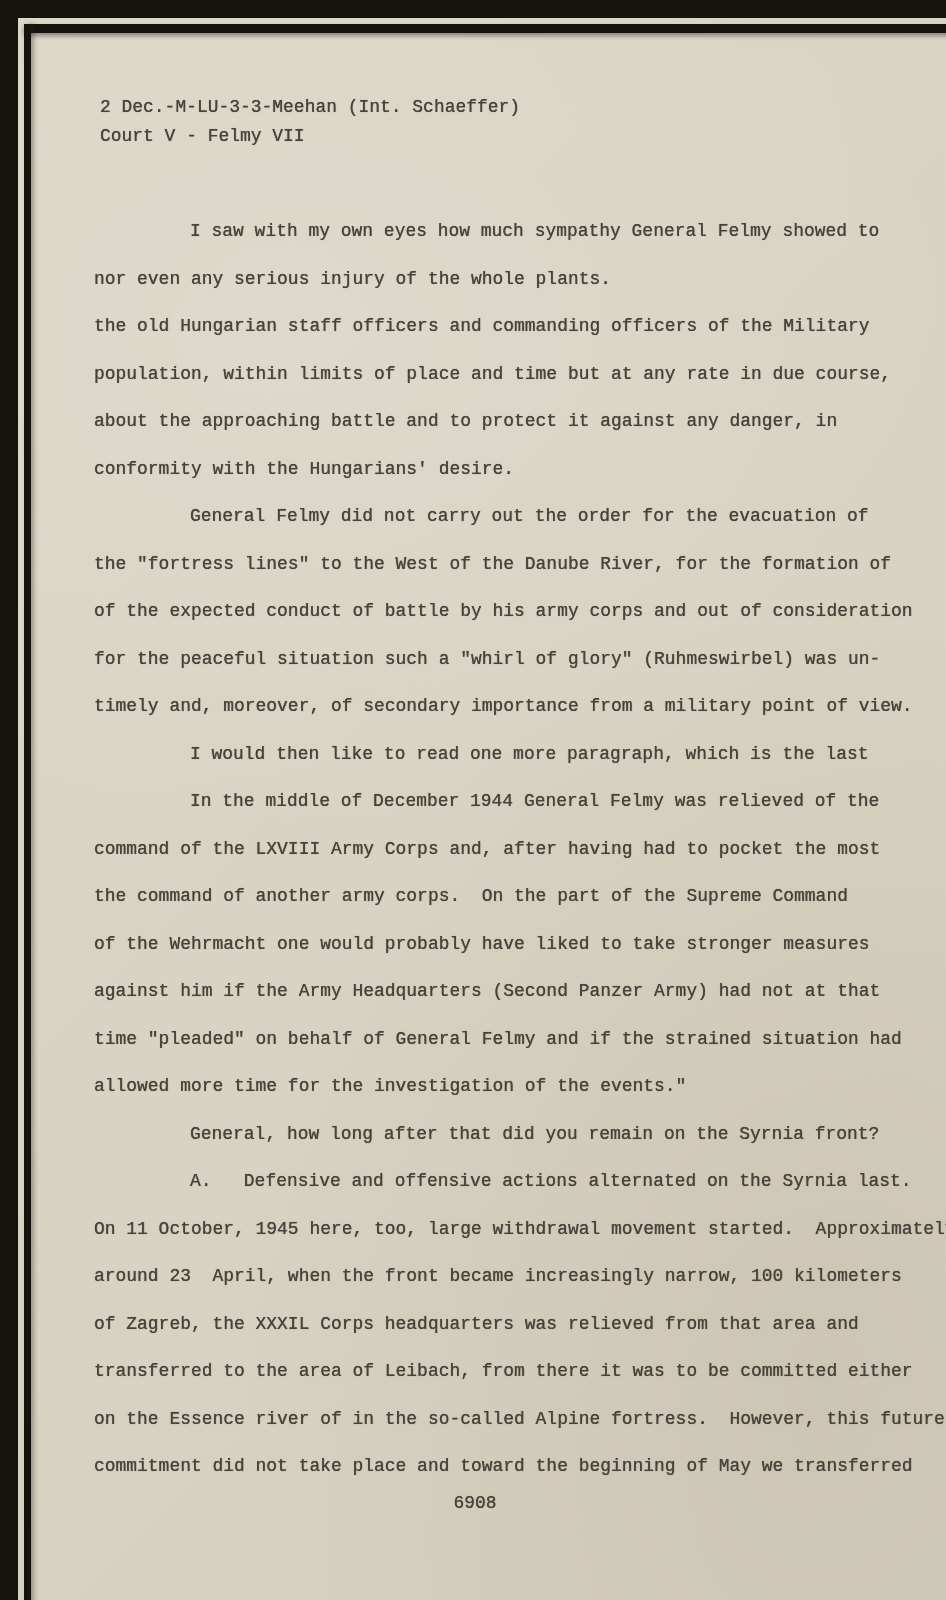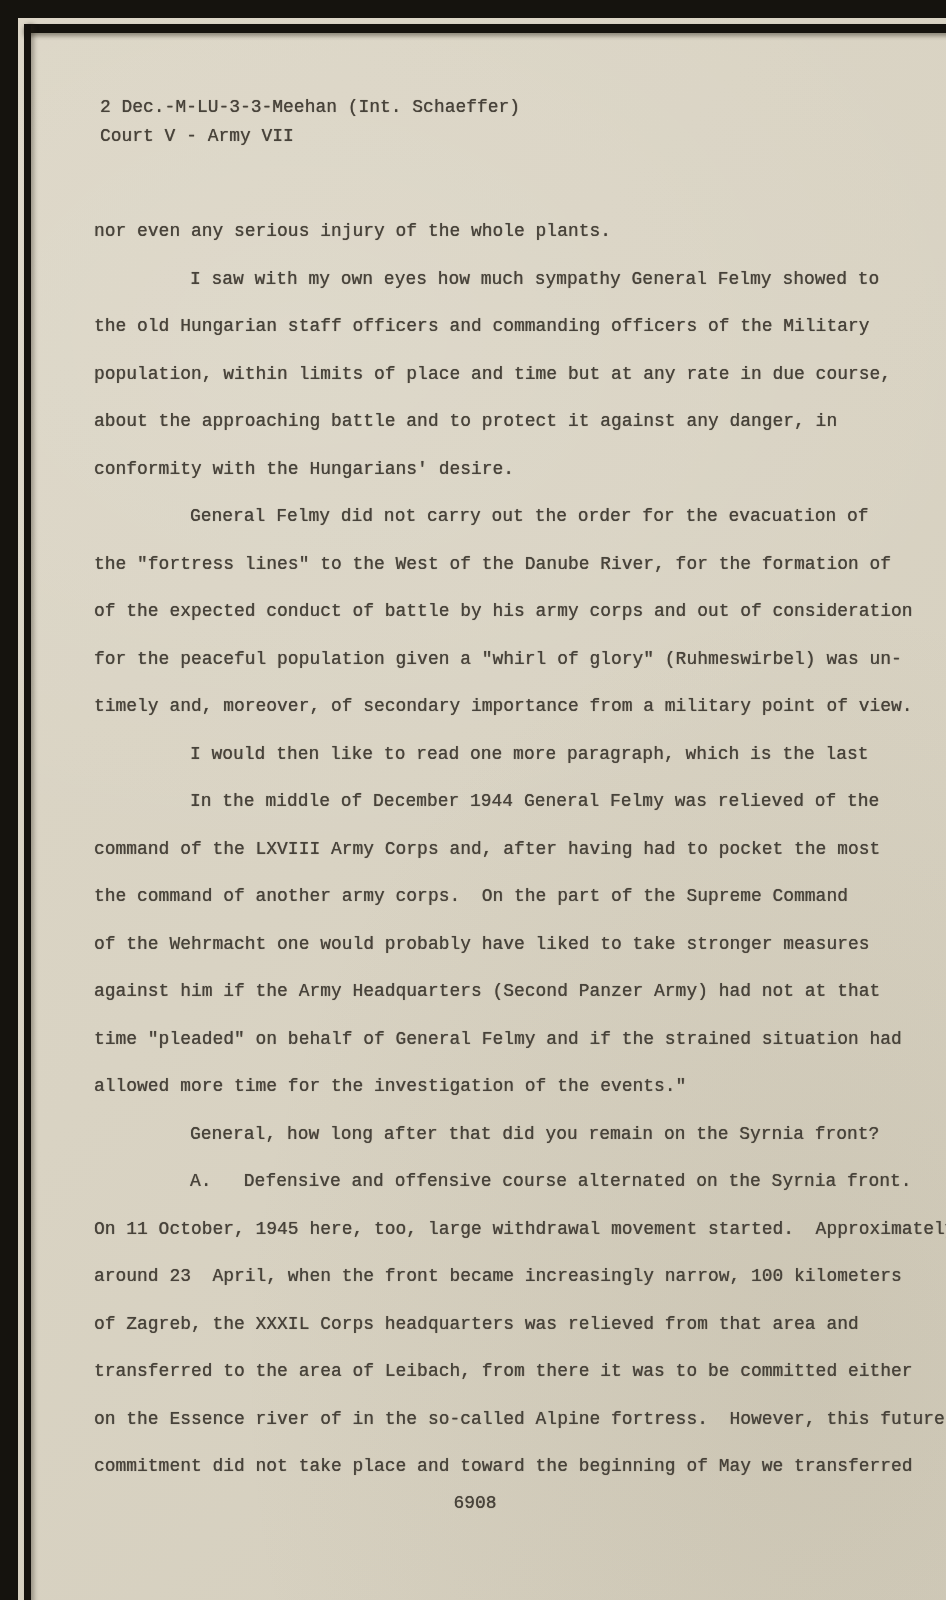--- a/index.html
+++ b/index.html
@@ -75,45 +75,45 @@
 
 <div class="scan-page">
 
   <div class="edge edge-top"></div>
   <div class="edge edge-left"></div>
   <div class="edge edge-bottom"></div>
   <div class="edge edge-right"></div>
 
   <div class="header-block">
     <div class="typed">2 Dec.-M-LU-3-3-Meehan (Int. Schaeffer)</div>
-    <div class="typed">Court V - Army VII</div>
+    <div class="typed">Court V - Felmy VII</div>
   </div>
 
   <div class="body-block">
+      <div class="typed line indent">I saw with my own eyes how much sympathy General Felmy showed to</div>
       <div class="typed line">nor even any serious injury of the whole plants.</div>
-      <div class="typed line indent">I saw with my own eyes how much sympathy General Felmy showed to</div>
       <div class="typed line">the old Hungarian staff officers and commanding officers of the Military</div>
       <div class="typed line">population, within limits of place and time but at any rate in due course,</div>
       <div class="typed line">about the approaching battle and to protect it against any danger, in</div>
       <div class="typed line">conformity with the Hungarians' desire.</div>
       <div class="typed line indent">General Felmy did not carry out the order for the evacuation of</div>
       <div class="typed line">the "fortress lines" to the West of the Danube River, for the formation of</div>
       <div class="typed line">of the expected conduct of battle by his army corps and out of consideration</div>
-      <div class="typed line">for the peaceful population given a "whirl of glory" (Ruhmeswirbel) was un-</div>
+      <div class="typed line">for the peaceful situation such a "whirl of glory" (Ruhmeswirbel) was un-</div>
       <div class="typed line">timely and, moreover, of secondary importance from a military point of view.</div>
       <div class="typed line indent">I would then like to read one more paragraph, which is the last</div>
       <div class="typed line indent">In the middle of December 1944 General Felmy was relieved of the</div>
       <div class="typed line">command of the LXVIII Army Corps and, after having had to pocket the most</div>
       <div class="typed line">the command of another army corps.  On the part of the Supreme Command</div>
       <div class="typed line">of the Wehrmacht one would probably have liked to take stronger measures</div>
       <div class="typed line">against him if the Army Headquarters (Second Panzer Army) had not at that</div>
       <div class="typed line">time "pleaded" on behalf of General Felmy and if the strained situation had</div>
       <div class="typed line">allowed more time for the investigation of the events."</div>
       <div class="typed line indent">General, how long after that did you remain on the Syrnia front?</div>
-      <div class="typed line indent">A.   Defensive and offensive course alternated on the Syrnia front.</div>
+      <div class="typed line indent">A.   Defensive and offensive actions alternated on the Syrnia last.</div>
       <div class="typed line">On 11 October, 1945 here, too, large withdrawal movement started.  Approximately</div>
       <div class="typed line">around 23  April, when the front became increasingly narrow, 100 kilometers</div>
       <div class="typed line">of Zagreb, the XXXIL Corps headquarters was relieved from that area and</div>
       <div class="typed line">transferred to the area of Leibach, from there it was to be committed either</div>
       <div class="typed line">on the Essence river of in the so-called Alpine fortress.  However, this future</div>
       <div class="typed line">commitment did not take place and toward the beginning of May we transferred</div>
     </div>
 
   <div class="typed page-number">6908</div>
 

